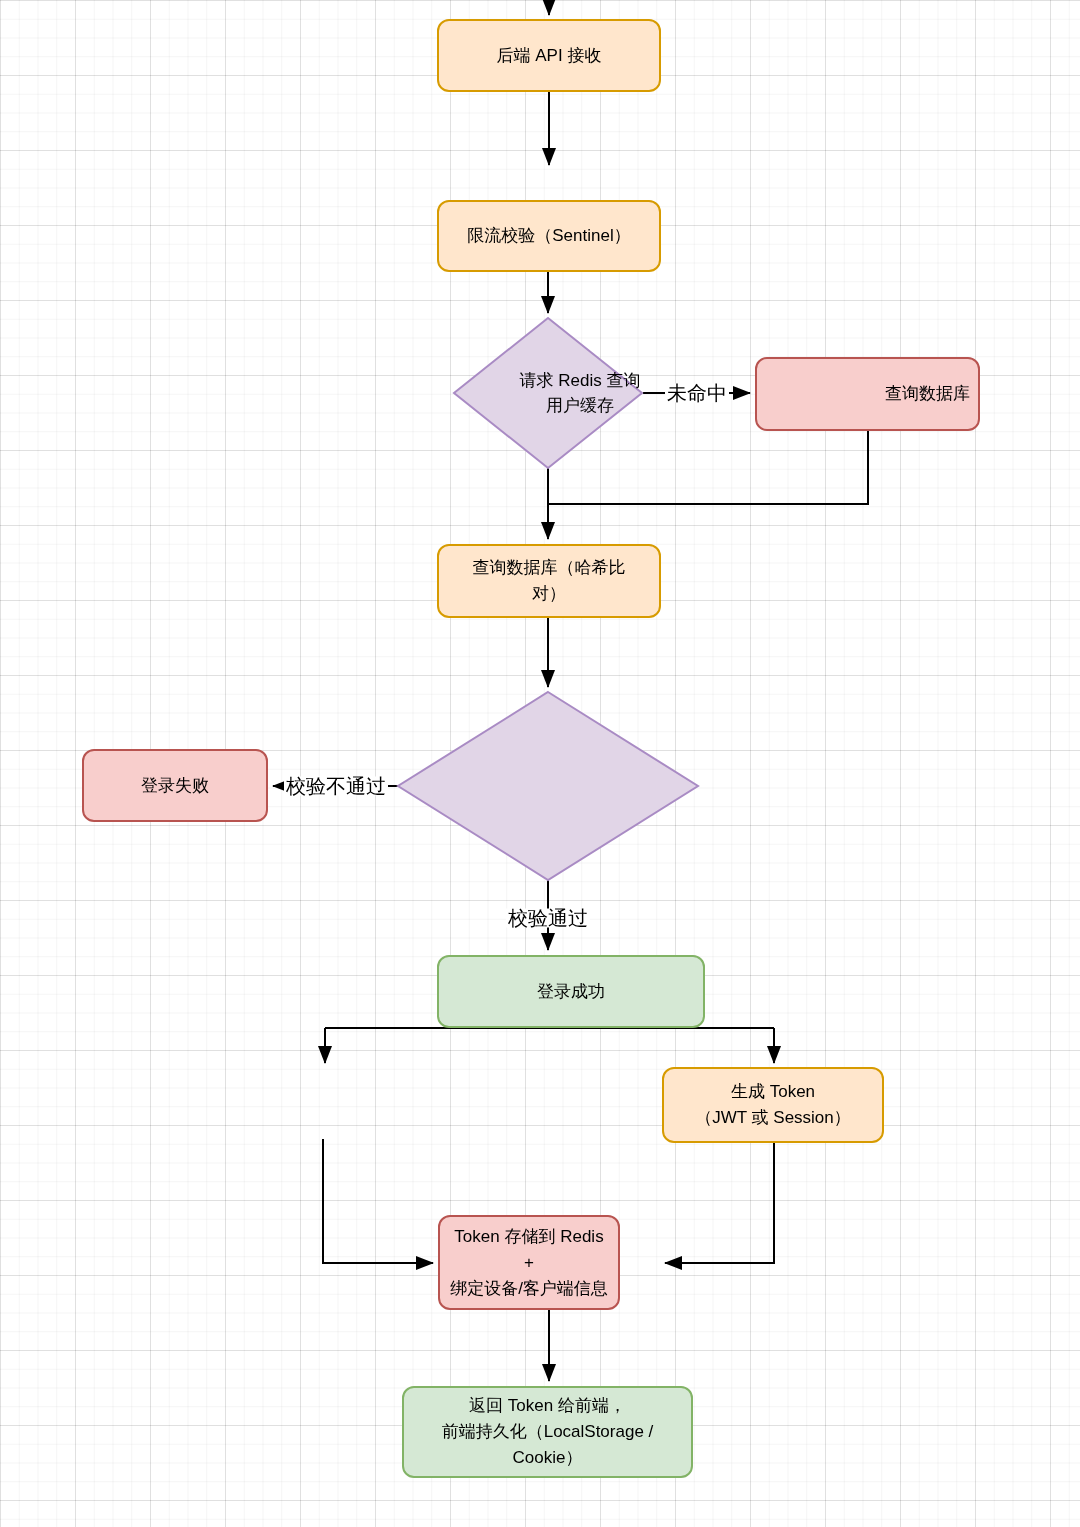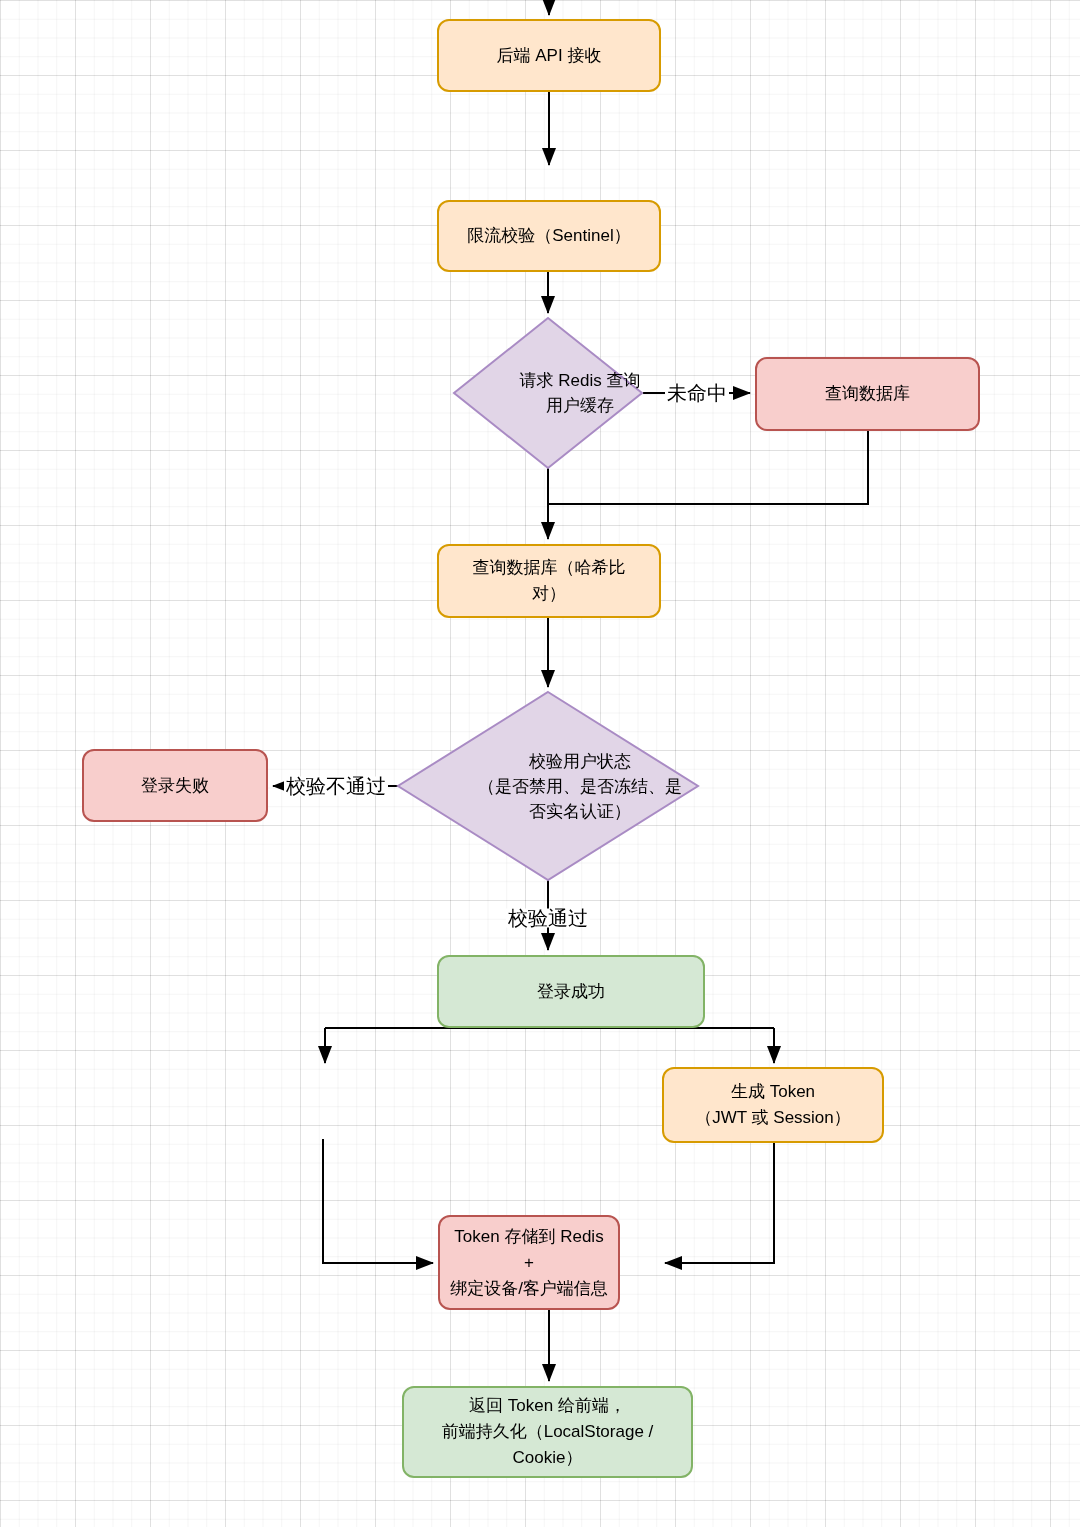--- a/index.html
+++ b/index.html
@@ -82,32 +82,29 @@
     <span>后端 API 接收</span>
   </div>
 
   <div class="node" style="left: 437px; top: 170px; width: 224px; height: 72px; background-color: rgb(255, 230, 204); border-color: rgb(215, 155, 0); margin-top: 30px;">
     <span>限流校验（Sentinel）</span>
   </div>
 
   <div class="diamond-label" style="left:448px;top:355px;width:200px;height:76px">请求 Redis 查询
 用户缓存</div>
 
-  <div class="node" style="left: 755px; top: 357px; width: 225px; height: 74px; background-color: rgb(248, 206, 204); border-color: rgb(184, 84, 80);">
+  <div class="node" style="left: 755px; top: 357px; width: 225px; height: 74px; background-color: rgb(248, 206, 204); border-color: rgb(184, 84, 80); justify-content: flex-end;">
     <span>查询数据库</span>
   </div>
 
   <div class="node" style="left: 437px; top: 544px; width: 224px; height: 74px; background-color: rgb(255, 230, 204); border-color: rgb(215, 155, 0);">
     <span>查询数据库（哈希比
 对）</span>
   </div>
 
-  <div class="diamond-label" style="left:418px;top:746px;width:260px;height:80px">校验用户状态
-（是否禁用、是否冻结、是
-否实名认证）</div>
 
   <div class="node" style="left: 82px; top: 749px; width: 186px; height: 73px; background-color: rgb(248, 206, 204); border-color: rgb(184, 84, 80);">
     <span>登录失败</span>
   </div>
 
   <div class="node" style="left: 437px; top: 955px; width: 268px; height: 73px; background-color: rgb(213, 232, 212); border-color: rgb(130, 179, 102);">
     <span>登录成功</span>
   </div>
 
 

